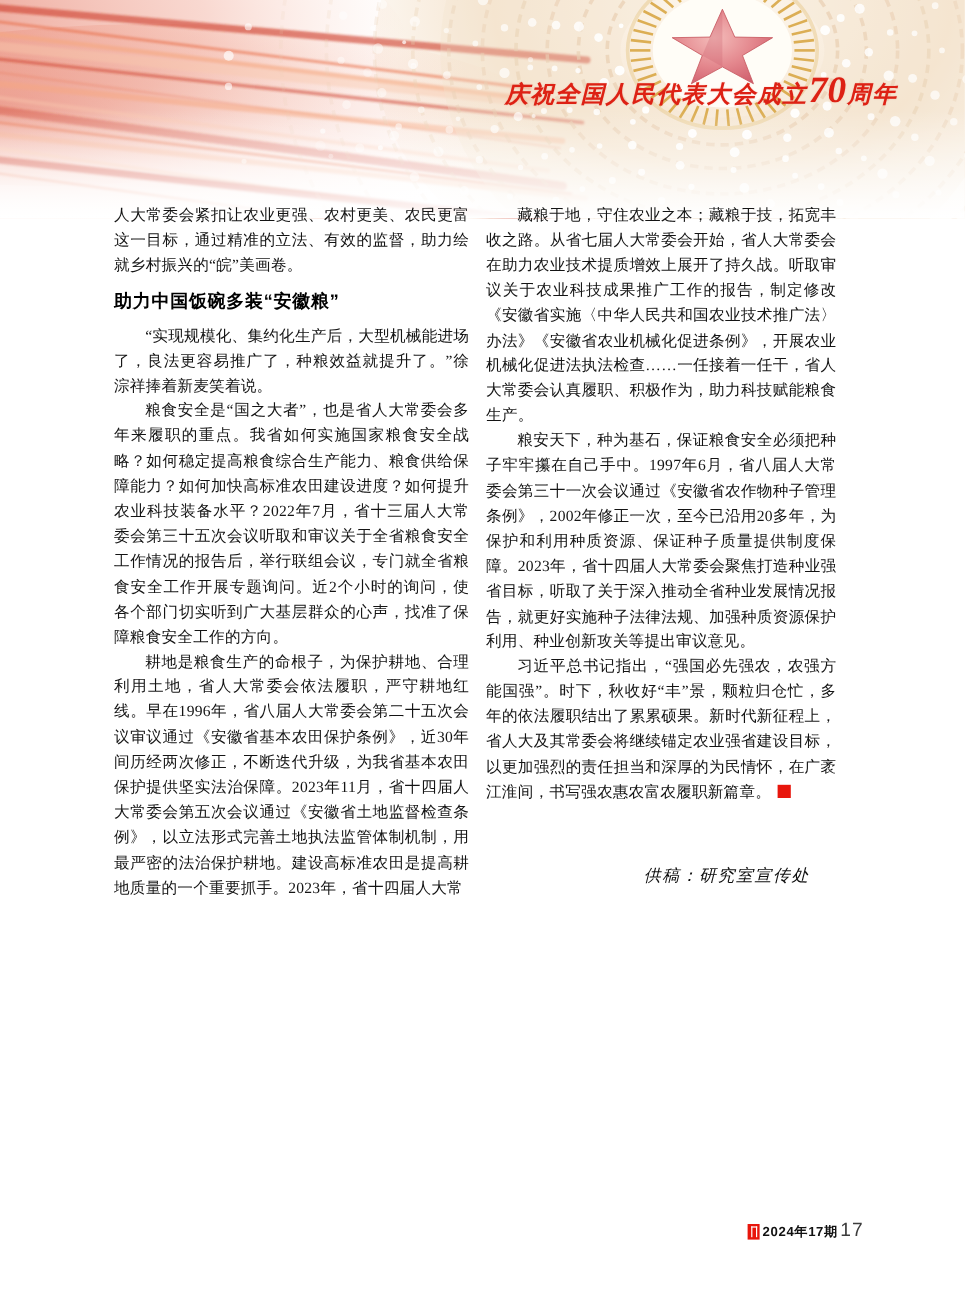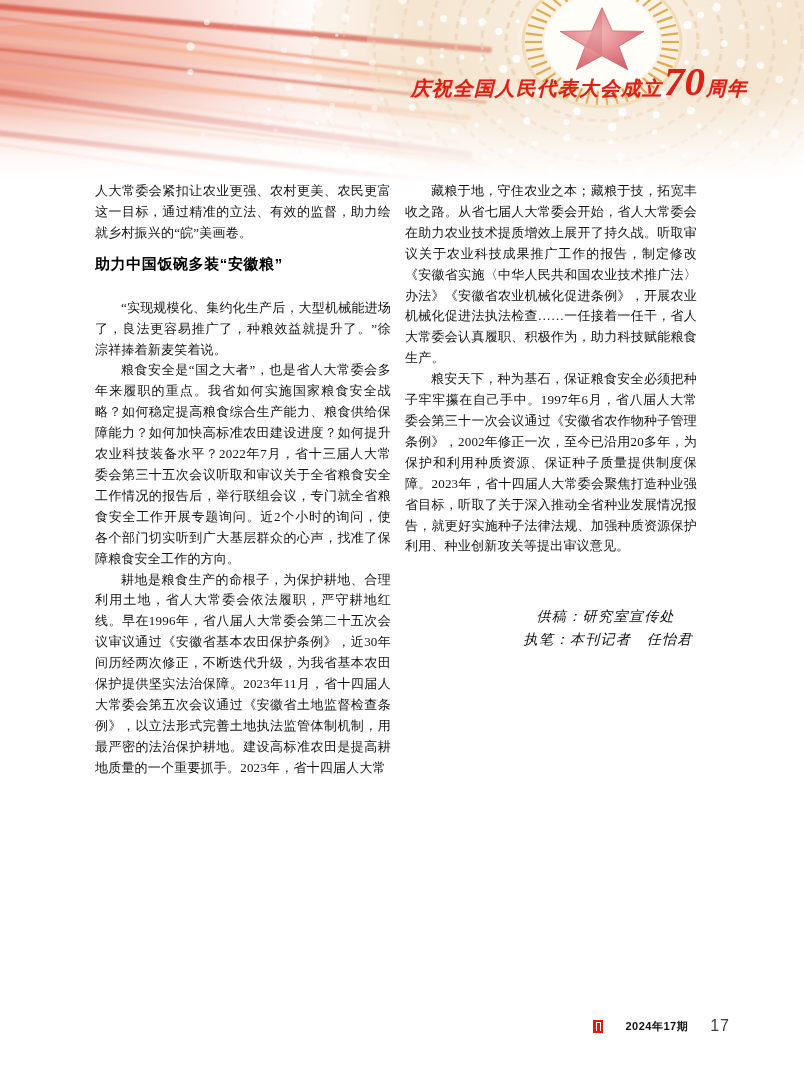--- a/index.html
+++ b/index.html
@@ -9,49 +9,49 @@
     font-family:"Liberation Serif","DejaVu Serif",serif;
   }
   .header-art { position:absolute; top:0; left:0; width:804px; height:182px; }
   .slogan {
     position:absolute; top:57px; right:56px; white-space:nowrap;
     color:#dd2114; font-style:italic; font-weight:bold;
     font-size:19.5px; letter-spacing:1.5px;
     font-family:"Liberation Serif","DejaVu Serif",serif;
     text-shadow:0 0 1px rgba(221,33,20,.35);
   }
-  .slogan .num { font-size:41px; letter-spacing:0; padding:0 1px; }
+  .slogan .num { font-size:31px; letter-spacing:0; padding:0 1px; }
   .col {
-    position:absolute; top:181px;
+    position:absolute; top:169px;
     font-size:13px; line-height:20.9px; letter-spacing:0.2px;
     text-align:justify; color:#141414;
   }
   .col.left  { left:95px;  width:296px; }
   .col.right { left:405px; width:292px; }
   .col p { margin:0; padding:0; }
   .col p.indent { text-indent:2em; }
   h2.section {
     font-family:"Liberation Sans","DejaVu Sans",sans-serif;
     font-size:15px; font-weight:bold; color:#000;
-    margin:8px 0 23px 0; line-height:23px; letter-spacing:0.6px;
+    margin:8px 0 7px 0; line-height:23px; letter-spacing:0.6px;
     text-align:left;
   }
   .end-mark {
     display:inline-block; width:11px; height:11px;
     background:#e8160c; margin-left:5px; vertical-align:-1px;
   }
   .credits {
     margin-top:4px; text-align:right; font-style:italic;
     font-size:14px; letter-spacing:1.4px; line-height:23px; color:#0d0d0d;
     padding-right:4px;
   }
   .credits .line1 { margin-right:18px;margin-top:48px; }
   .folio {
-    position:absolute; top:1016px; right:74px; height:20px;
-    display:flex; align-items:center; gap:22px;
+    position:absolute; top:1016px; right:84px; height:20px;
+    display:flex; align-items:center; gap:2px;
     font-family:"Liberation Sans","DejaVu Sans",sans-serif;
   }
   .folio .logo { width:10px; height:13px; background:#e8160c; position:relative; flex:0 0 auto; }
   .folio .logo::before {
     content:""; position:absolute; left:2.5px; top:2.5px; width:3px; height:8px;
     border:1px solid #fff; border-bottom:none;
   }
   .folio .issue { font-size:11px; font-weight:600; color:#111; letter-spacing:0.5px; }
   .folio .pagenum { font-size:16px; font-weight:400; color:#3c3c3c; letter-spacing:1px; }
 </style>
@@ -496,23 +496,23 @@
   <p>人大常委会紧扣让农业更强、农村更美、农民更富这一目标，通过精准的立法、有效的监督，助力绘就乡村振兴的“皖”美画卷。</p>
   <h2 class="section">助力中国饭碗多装“安徽粮”</h2>
   <p class="indent">“实现规模化、集约化生产后，大型机械能进场了，良法更容易推广了，种粮效益就提升了。”徐淙祥捧着新麦笑着说。</p>
   <p class="indent">粮食安全是“国之大者”，也是省人大常委会多年来履职的重点。我省如何实施国家粮食安全战略？如何稳定提高粮食综合生产能力、粮食供给保障能力？如何加快高标准农田建设进度？如何提升农业科技装备水平？2022年7月，省十三届人大常委会第三十五次会议听取和审议关于全省粮食安全工作情况的报告后，举行联组会议，专门就全省粮食安全工作开展专题询问。近2个小时的询问，使各个部门切实听到广大基层群众的心声，找准了保障粮食安全工作的方向。</p>
   <p class="indent">耕地是粮食生产的命根子，为保护耕地、合理利用土地，省人大常委会依法履职，严守耕地红线。早在1996年，省八届人大常委会第二十五次会议审议通过《安徽省基本农田保护条例》，近30年间历经两次修正，不断迭代升级，为我省基本农田保护提供坚实法治保障。2023年11月，省十四届人大常委会第五次会议通过《安徽省土地监督检查条例》，以立法形式完善土地执法监管体制机制，用最严密的法治保护耕地。建设高标准农田是提高耕地质量的一个重要抓手。2023年，省十四届人大常</p>
 </div>
 
 <div class="col right">
   <p class="indent">藏粮于地，守住农业之本；藏粮于技，拓宽丰收之路。从省七届人大常委会开始，省人大常委会在助力农业技术提质增效上展开了持久战。听取审议关于农业科技成果推广工作的报告，制定修改《安徽省实施〈中华人民共和国农业技术推广法〉办法》《安徽省农业机械化促进条例》，开展农业机械化促进法执法检查……一任接着一任干，省人大常委会认真履职、积极作为，助力科技赋能粮食生产。</p>
   <p class="indent">粮安天下，种为基石，保证粮食安全必须把种子牢牢攥在自己手中。1997年6月，省八届人大常委会第三十一次会议通过《安徽省农作物种子管理条例》，2002年修正一次，至今已沿用20多年，为保护和利用种质资源、保证种子质量提供制度保障。2023年，省十四届人大常委会聚焦打造种业强省目标，听取了关于深入推动全省种业发展情况报告，就更好实施种子法律法规、加强种质资源保护利用、种业创新攻关等提出审议意见。</p>
+  <p class="indent"><span>习近平总书记指出，“强国必先强农，农强方能国强”。时下，秋收好“丰”景，颗粒归仓忙，多年的依法履职结出了累累硕果。新时代新征程上，省人大及其常委会将继续锚定农业强省建设目标，以更加强烈的责任担当和深厚的为民情怀，在广袤江淮间，书写强农惠农富农履职新篇章。</span><span class="end-mark"></span></p>
   <div class="credits">
     <div class="line1">供稿：研究室宣传处</div>
-    <div>执笔：本刊记者　任怡君</div>
   </div>
 </div>
 
 <div class="folio">
   <span class="logo"></span>
   <span class="issue">2024年17期</span>
   <span class="pagenum">17</span>
 </div>
 
 </body></html>

